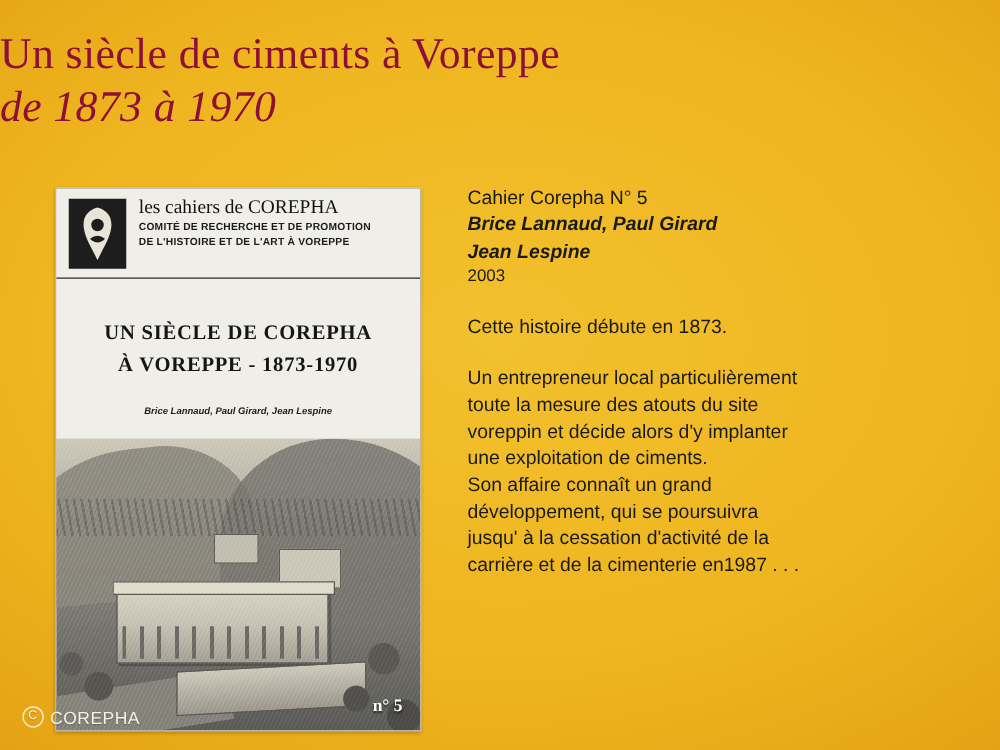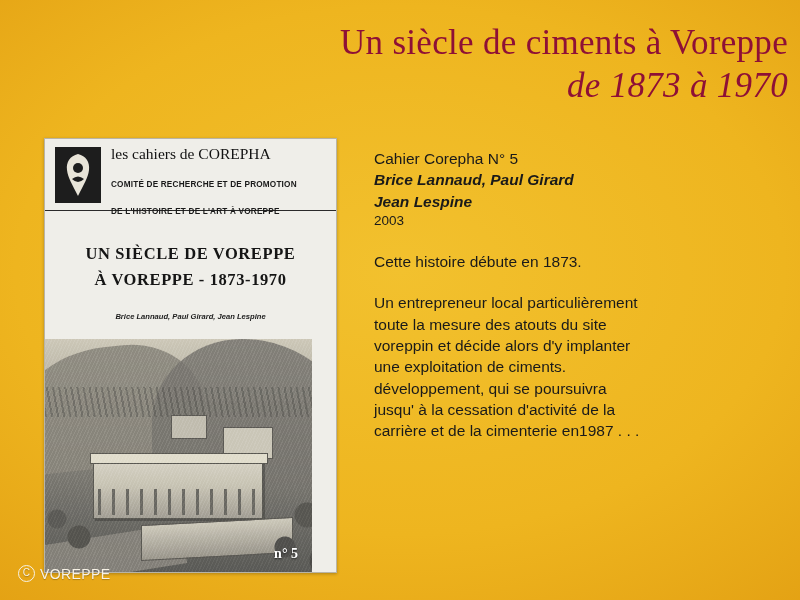--- a/index.html
+++ b/index.html
@@ -14,35 +14,35 @@
     overflow: hidden;
     background: radial-gradient(ellipse 120% 110% at 50% 45%, #f2c12e 0%, #eeb51f 40%, #e09b10 75%, #d08c06 100%);
     font-family: "Liberation Sans", sans-serif;
   }
   
   .title-block {
     position: absolute;
     top: 22px;
     left: 0;
     width: 788px;
-    text-align: right;
+    text-align: left;
     font-family: "Liberation Serif", serif;
     color: #8e1036;
     font-size: 35px;
     line-height: 1.22;
     font-weight: normal;
     letter-spacing: 0.3px;
   }
   .title-line2 { display: block; font-style: italic; }
 
   
   .cover {
     position: absolute;
     left: 44px;
-    top: 138px;
+    top: 150px;
     width: 291px;
     height: 433px;
     background: #efeee9;
     border: 1px solid #b9b4a6;
     box-shadow: 0 1px 3px rgba(0,0,0,0.25);
     overflow: hidden;
   }
   .cover-head {
     position: relative;
     height: 72px;
@@ -73,21 +73,21 @@
     color: #121212;
     line-height: 1.1;
     white-space: nowrap;
   }
   .ch-sub1, .ch-sub2 {
     font-family: "Liberation Sans", sans-serif;
     font-size: 8.2px;
     font-weight: bold;
     color: #1a1a1a;
     letter-spacing: 0.2px;
-    margin-top: 18px;
+    margin-top: 3px;
     white-space: nowrap;
   }
   .cover-mid {
     position: relative;
     height: 128px;
     text-align: center;
   }
   .cm-line {
     font-family: "Liberation Serif", serif;
     font-weight: bold;
@@ -104,21 +104,21 @@
     font-style: italic;
     font-weight: bold;
     color: #1c1c1c;
     margin-top: 22px;
   }
   
   .cover-img {
     position: absolute;
     left: 0;
     top: 200px;
-    width: 267px;
+    width: 291px;
     height: 233px;
     background:
       linear-gradient(to bottom, #bdb9ac 0%, #a9a59a 18%, #938f86 38%, #7e7c75 60%, #6d6c67 80%, #5e5e5a 100%);
     overflow: hidden;
   }
   .cover-img .sky {
     position: absolute; left:0; top:0; width:291px; height:62px;
     background: linear-gradient(to bottom, #cfcabb, #b3afa2);
   }
   .cover-img .hill-left {
@@ -260,21 +260,21 @@
         </svg>
       </div>
       <div class="cover-head-text">
         <div class="ch-title">les cahiers de COREPHA</div>
         <div class="ch-sub1">COMITÉ DE RECHERCHE ET DE PROMOTION</div>
         <div class="ch-sub2">DE L'HISTOIRE ET DE L'ART À VOREPPE</div>
       </div>
     </div>
 
     <div class="cover-mid">
-      <div class="cm-line first">UN SIÈCLE DE VOREPPE</div>
+      <div class="cm-line first">UN SIÈCLE DE COREPHA</div>
       <div class="cm-line second">À VOREPPE - 1873-1970</div>
       <div class="cm-authors">Brice Lannaud, Paul Girard, Jean Lespine</div>
     </div>
 
     <div class="cover-img">
       <div class="sky"></div>
       <div class="hill-left"></div>
       <div class="hill-right"></div>
       <div class="ridge"></div>
       <div class="bldg-small2"></div>
@@ -296,23 +296,24 @@
     <p class="t-line t-bold">Brice Lannaud, Paul Girard</p>
     <p class="t-line t-bold">Jean Lespine</p>
     <p class="t-line t-year">2003</p>
     <div class="t-gap-m"></div>
     <p class="t-line">Cette histoire débute en 1873.</p>
     <div class="t-gap-m"></div>
     <p class="para">Un entrepreneur local particulièrement</p>
     <p class="para">toute la mesure des atouts du site</p>
     <p class="para">voreppin et décide alors d'y implanter</p>
     <p class="para">une exploitation de ciments.</p>
+    <p class="para">Son affaire connaît un grand</p>
     <p class="para">développement, qui se poursuivra</p>
     <p class="para"> jusqu' à  la cessation d'activité de la</p>
     <p class="para">carrière et de la cimenterie en1987 . . .</p>
   </div>
 
   <div class="credit">
     <span class="c-mark">C</span>
-    <span>VOREPPE</span>
+    <span>COREPHA</span>
   </div>
 
 </div>
 
 </body></html>

